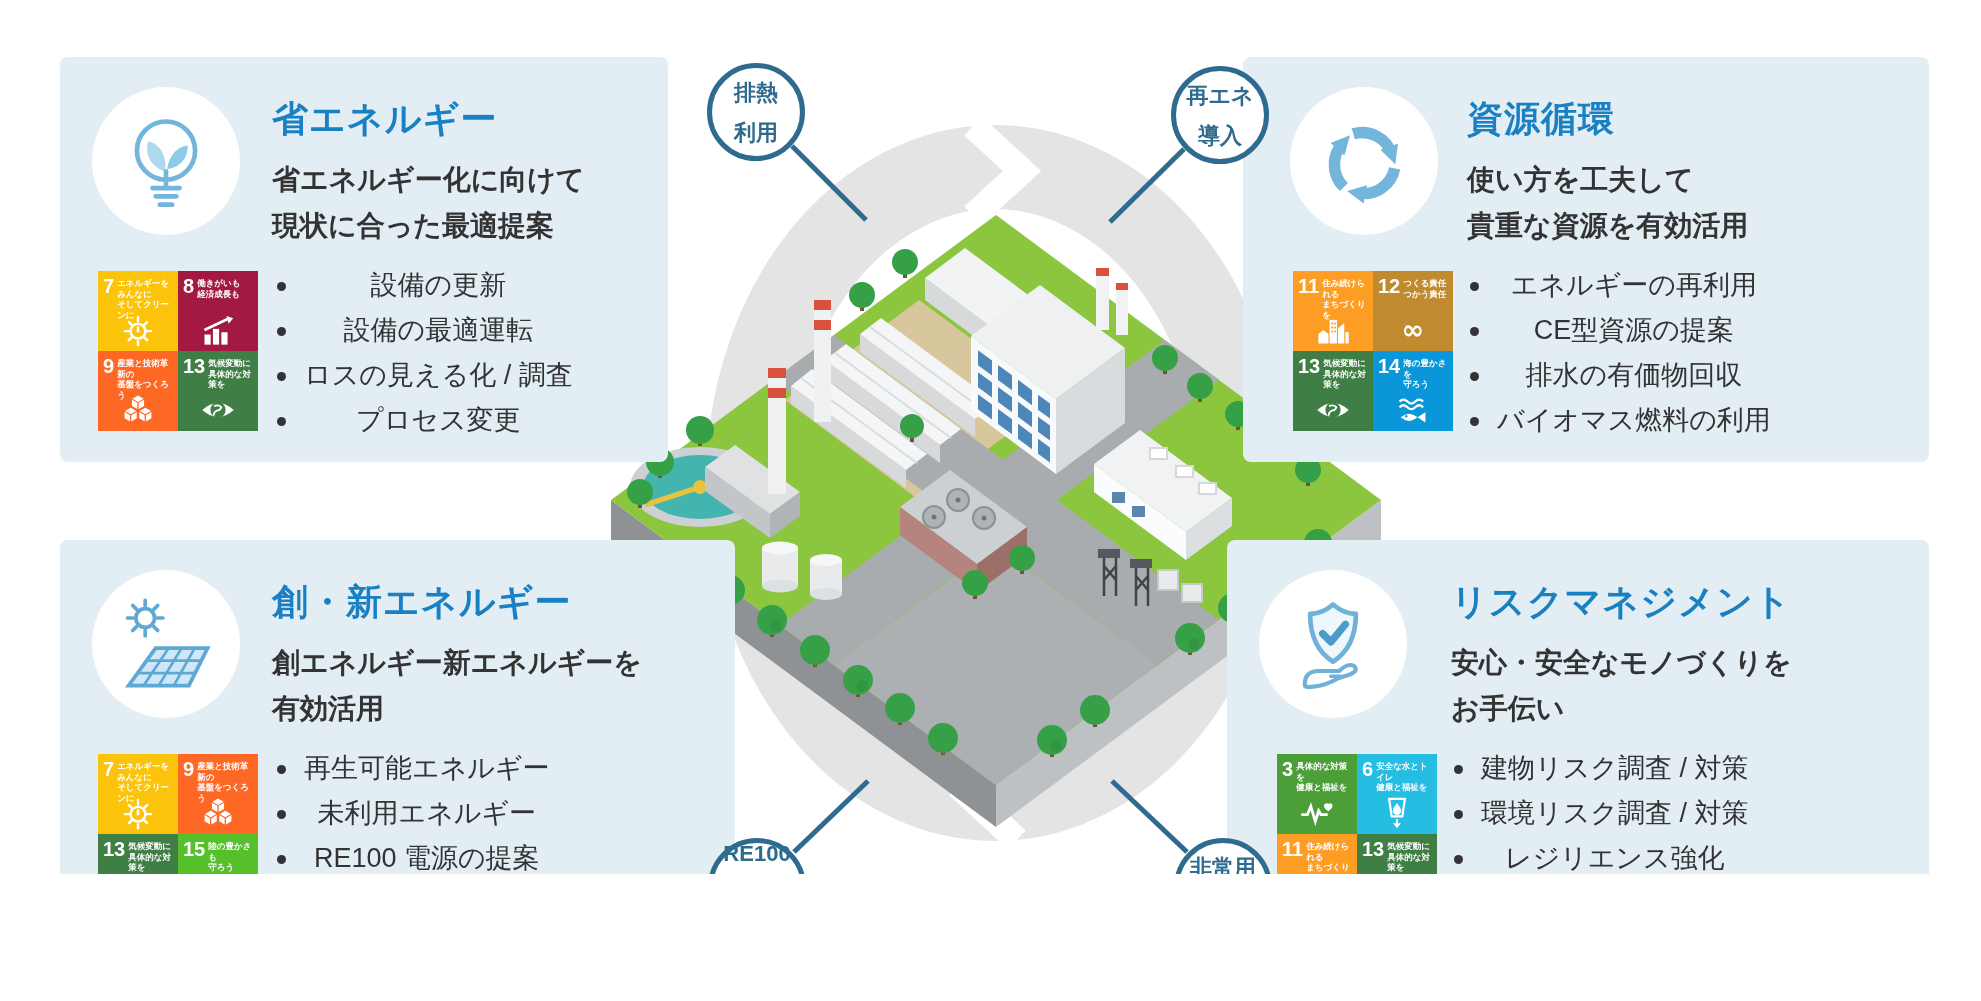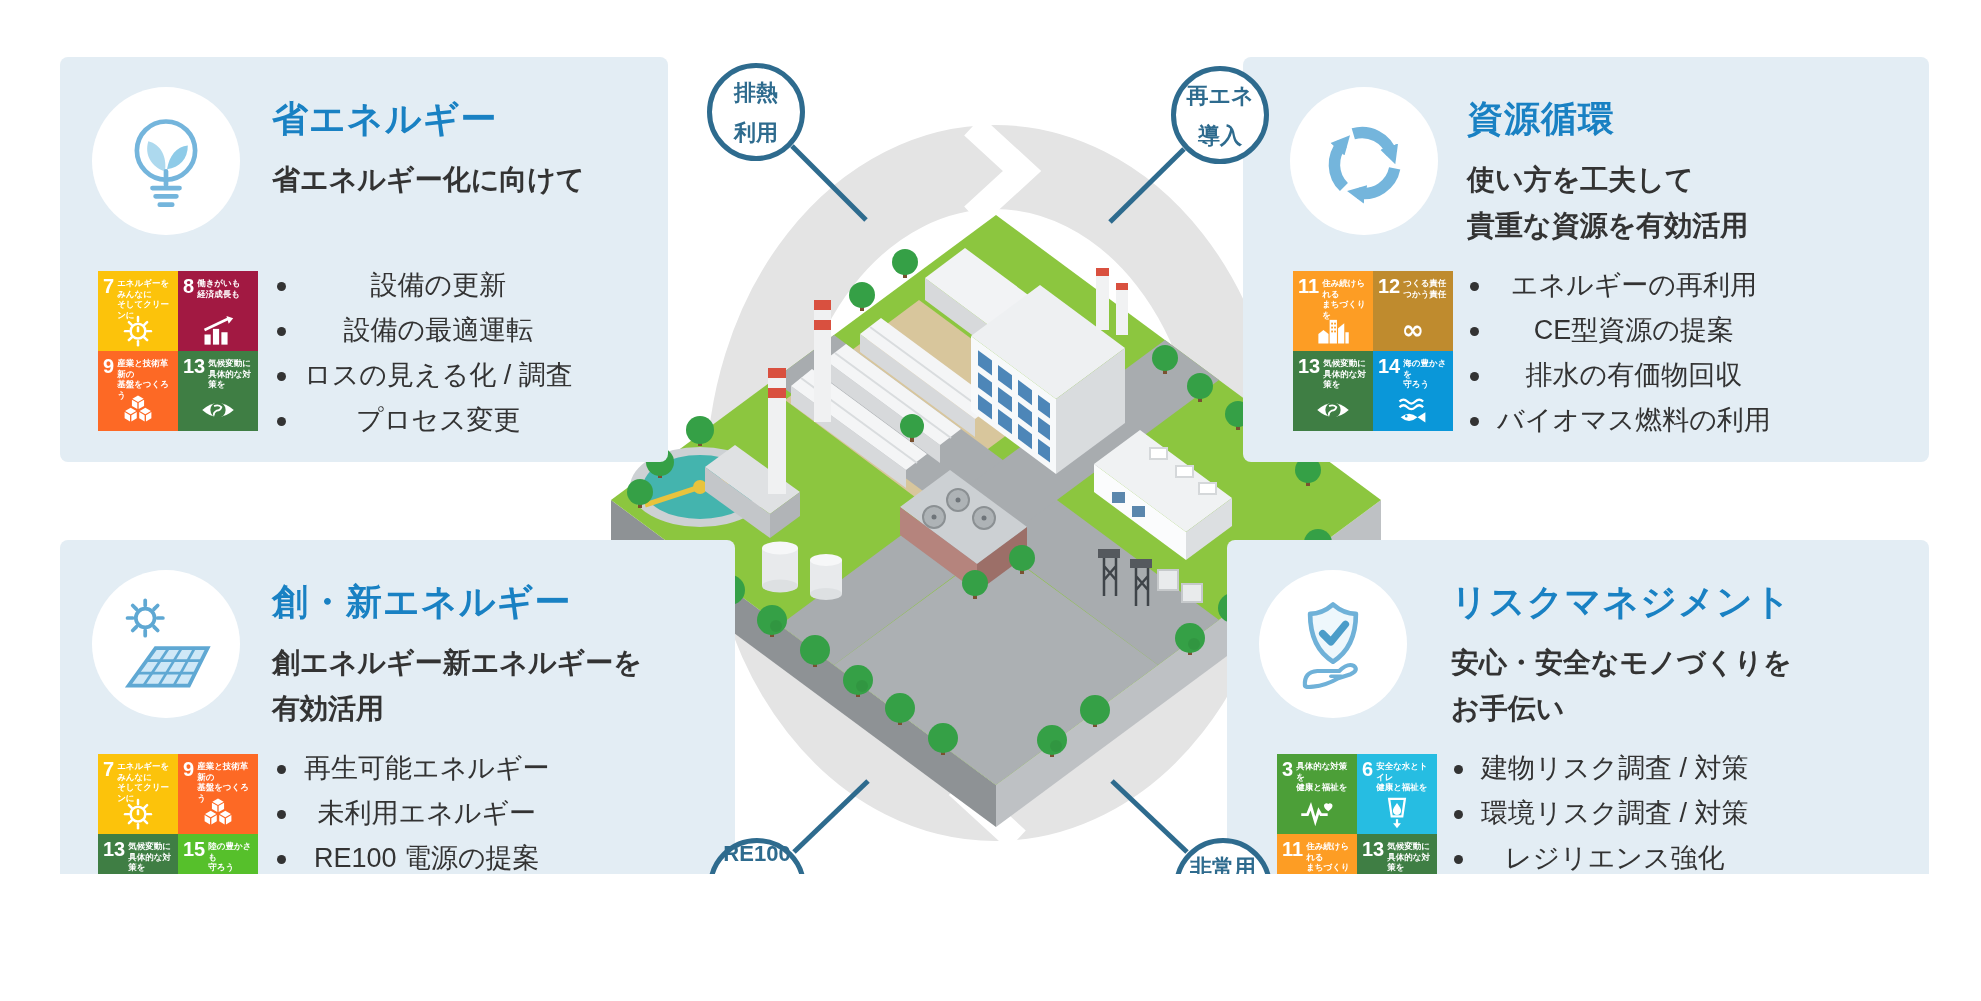--- a/index.html
+++ b/index.html
@@ -340,20 +340,21 @@
         <g stroke="#74B5DC" stroke-width="4.5" fill="none" stroke-linecap="round">
           <circle cx="50" cy="40" r="28"></circle>
             <path d="M50,60 V73"></path>
           <path d="M37,76 h26 M40,84 h20 M44,92 h12"></path>
         </g>
       </svg>
     </div>
     <div class="q-head">省エネルギー</div>
     <div class="q-sub">
       <div>省エネルギー化に向けて</div>
+        <div>現状に合った最適提案</div>
     </div>
     <div class="sdg-grid">
       <div class="sdg" style="background: rgb(252, 195, 11); --tile: #FCC30B;">
         <div class="sdg-top">
             <span class="sdg-num">7</span>
         <span class="sdg-lbl"><span>エネルギーをみんなに</span><br><span>そしてクリーンに</span></span>
           </div>
         <svg class="sdg-glyph" viewBox="0 0 32 32">
             <use href="#g-sun"></use>
           </svg>

